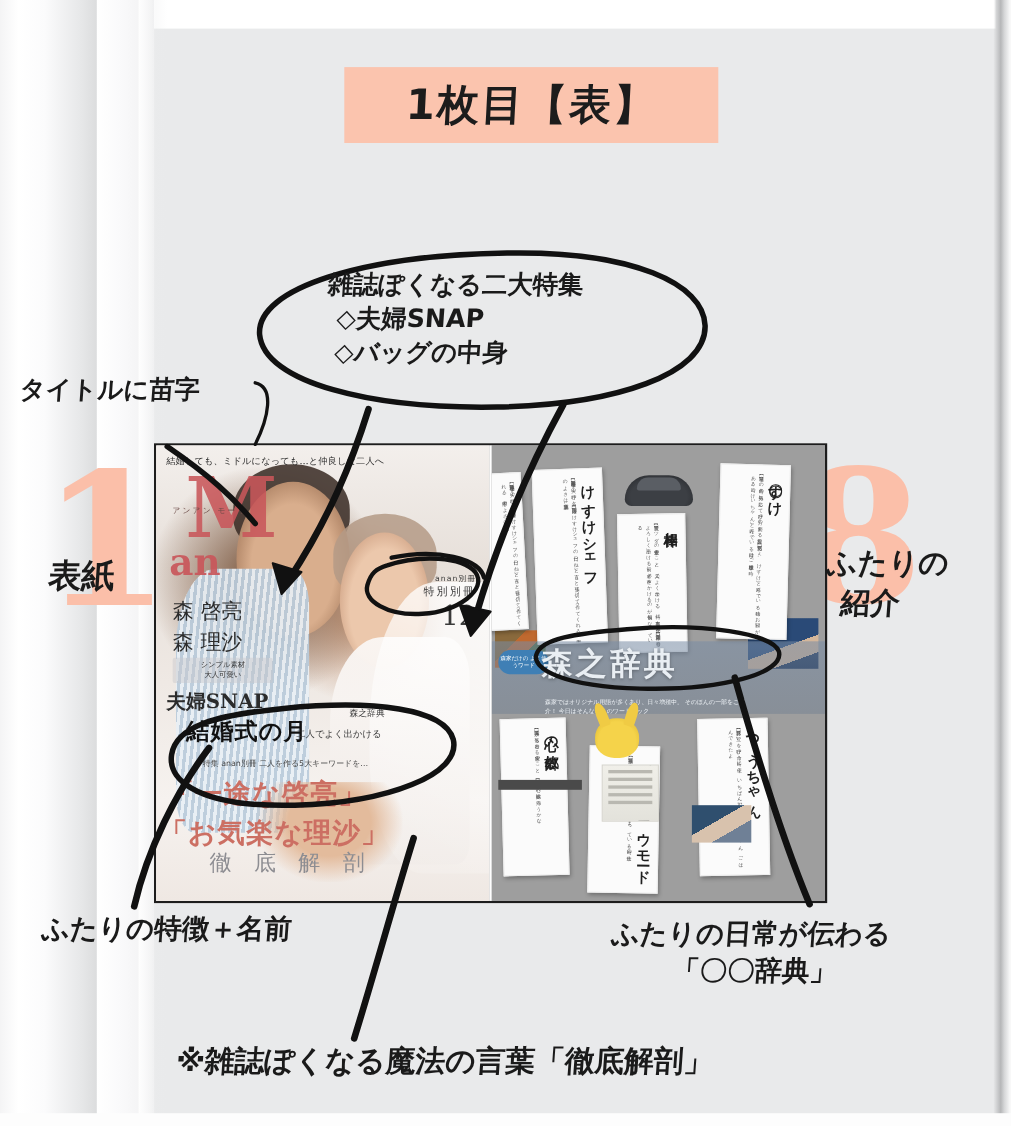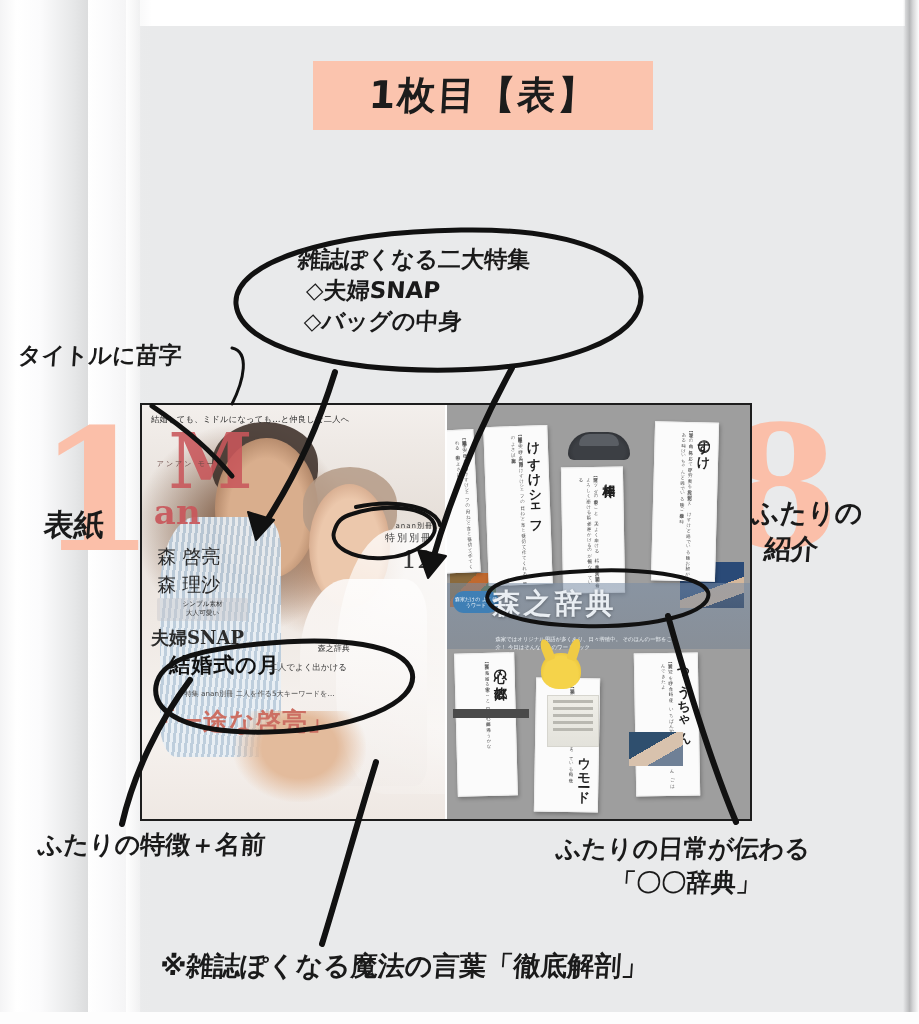--- a/index.html
+++ b/index.html
@@ -300,20 +300,22 @@
         <div>大人可愛い</div>
       </div>
 
       <div class="cover-snap">夫婦SNAP</div>
       <div class="cover-month">結婚式の月</div>
       <div class="cover-dictlabel">森之辞典</div>
       <div class="cover-bagline">二人でよく出かける</div>
       <div class="cover-subline">特集 anan別冊 二人を作る5大キーワードを…</div>
 
       <div class="cover-kw1">「一途な啓亮」</div>
+      <div class="cover-kw2">「お気楽な理沙」</div>
+      <div class="cover-teitei">徹 底 解 剖</div>
 
       <div class="cover-badge">
         <div class="bt">anan別冊</div>
         <div class="bn">特別別冊</div>
         <div class="bnum">12</div>
       </div>
     </div>
 
     <div class="mag-right">
       <div class="rp-bg"></div>

